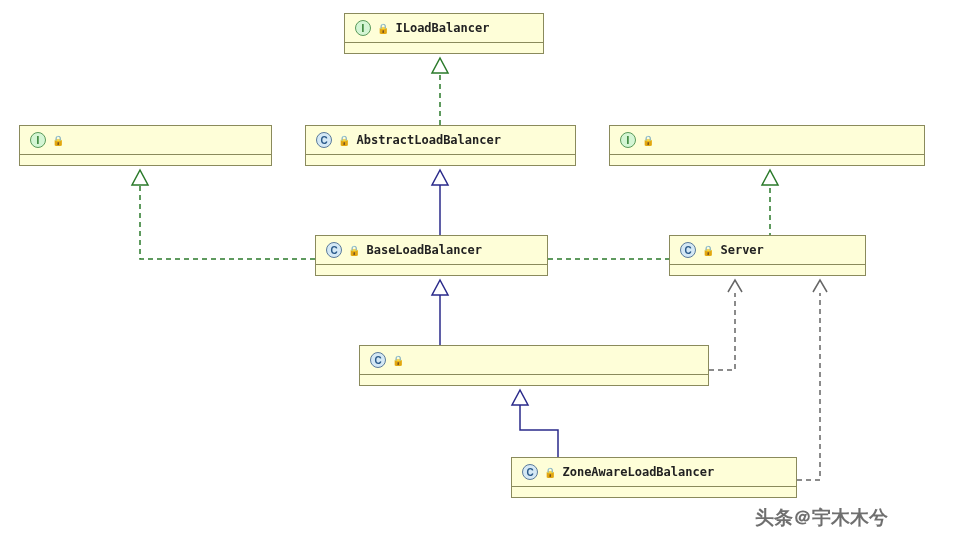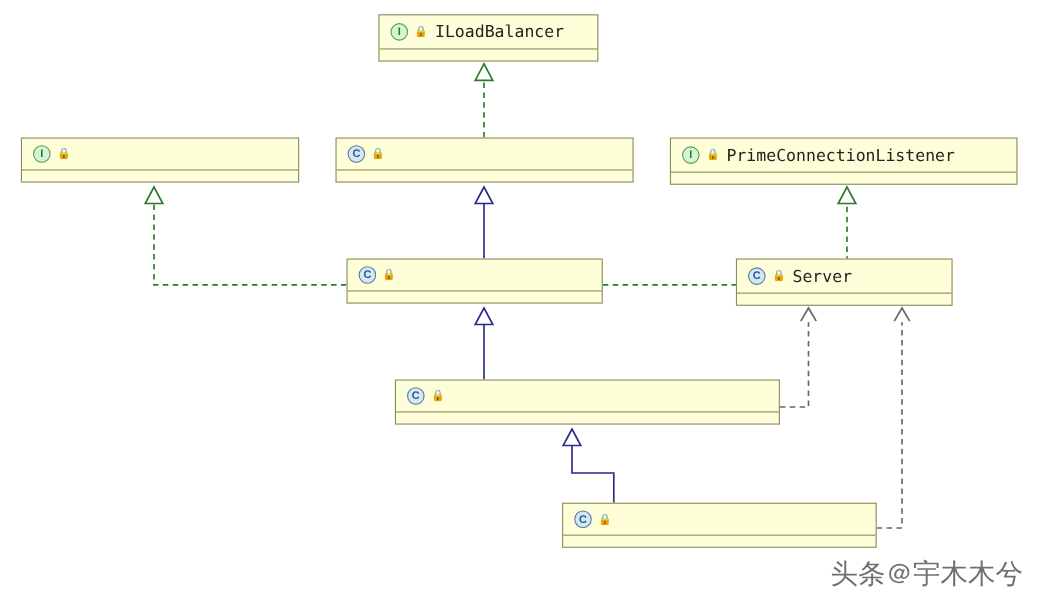--- a/index.html
+++ b/index.html
@@ -3,29 +3,29 @@
 <meta charset="utf-8">
 <style>
 body{margin:0;padding:0;width:954px;height:546px;background:#fff;font-family:Consolas,monospace;position:relative}
 .box{position:absolute;background:#fefed8;border:1px solid #8a8a5c;box-sizing:border-box}
 .box-header{display:flex;align-items:center;padding:6px 10px;gap:6px}
 .box-footer{height:10px;border-top:1px solid #8a8a5c}
 .icon{width:14px;height:14px;border-radius:50%;display:inline-flex;align-items:center;justify-content:center;font-size:10px;font-weight:bold;font-family:sans-serif}
 .icon-i{background:#d4f5d4;border:1px solid #5a9a5a;color:#2a7a2a}
 .icon-c{background:#d4e8f5;border:1px solid #5a7a9a;color:#2a5a8a}
 .lock{font-size:10px;color:#999}
-.label{font-size:15px;color:#222;font-weight:400}
+.label{font-size:12px;color:#222;font-weight:700}
 svg{position:absolute;top:0;left:0;pointer-events:none}
 .solid-line{stroke:#2a2a8a;stroke-width:1.5;fill:none}
 .dashed-green{stroke:#2a7a2a;stroke-width:1.5;fill:none;stroke-dasharray:5,4}
 .dashed-grey{stroke:#666;stroke-width:1.5;fill:none;stroke-dasharray:5,4}
 .arrow-hollow-blue{fill:#fff;stroke:#2a2a8a;stroke-width:1.5}
 .arrow-hollow-green{fill:#fff;stroke:#2a7a2a;stroke-width:1.5}
 .arrow-open-grey{fill:none;stroke:#666;stroke-width:1.5}
-.watermark{position:absolute;font-family:sans-serif;font-size:25px;font-weight:400;color:rgba(50,50,50,.7)}
+.watermark{position:absolute;font-family:sans-serif;font-size:19px;font-weight:700;color:rgba(50,50,50,.7)}
 </style>
 </head>
 <body>
 
 <svg width="954" height="546">
 
   <line class="dashed-green" x1="440" y1="125" x2="440" y2="73"></line>
   <polygon class="arrow-hollow-green" points="440,58 432,73 448,73"></polygon>
 
   <line class="solid-line" x1="440" y1="235" x2="440" y2="185"></line>
@@ -64,37 +64,38 @@
     <span class="icon icon-i">I</span>
     <span class="lock">🔒</span>
   </div>
   <div class="box-footer"></div>
 </div>
 
 <div class="box" style="left:305px;top:125px;width:271px">
   <div class="box-header">
     <span class="icon icon-c">C</span>
     <span class="lock">🔒</span>
+    <span class="label">AbstractLoadBalancer</span>
   </div>
   <div class="box-footer"></div>
 </div>
 
 <div class="box" style="left:609px;top:125px;width:316px">
   <div class="box-header">
     <span class="icon icon-i">I</span>
     <span class="lock">🔒</span>
-    <span class="label">PrimeConnectionListener</span>
   </div>
   <div class="box-footer"></div>
 </div>
 
 <div class="box" style="left:315px;top:235px;width:233px">
   <div class="box-header">
     <span class="icon icon-c">C</span>
     <span class="lock">🔒</span>
+    <span class="label">BaseLoadBalancer</span>
   </div>
   <div class="box-footer"></div>
 </div>
 
 <div class="box" style="left:669px;top:235px;width:197px">
   <div class="box-header">
     <span class="icon icon-c">C</span>
     <span class="lock">🔒</span>
     <span class="label">Server</span>
   </div>
@@ -106,17 +107,18 @@
     <span class="icon icon-c">C</span>
     <span class="lock">🔒</span>
   </div>
   <div class="box-footer"></div>
 </div>
 
 <div class="box" style="left:511px;top:457px;width:286px">
   <div class="box-header">
     <span class="icon icon-c">C</span>
     <span class="lock">🔒</span>
+    <span class="label">ZoneAwareLoadBalancer</span>
   </div>
   <div class="box-footer"></div>
 </div>
 
 <div class="watermark" style="left:755px;top:505px">头条＠宇木木兮</div>
 
 </body></html>

